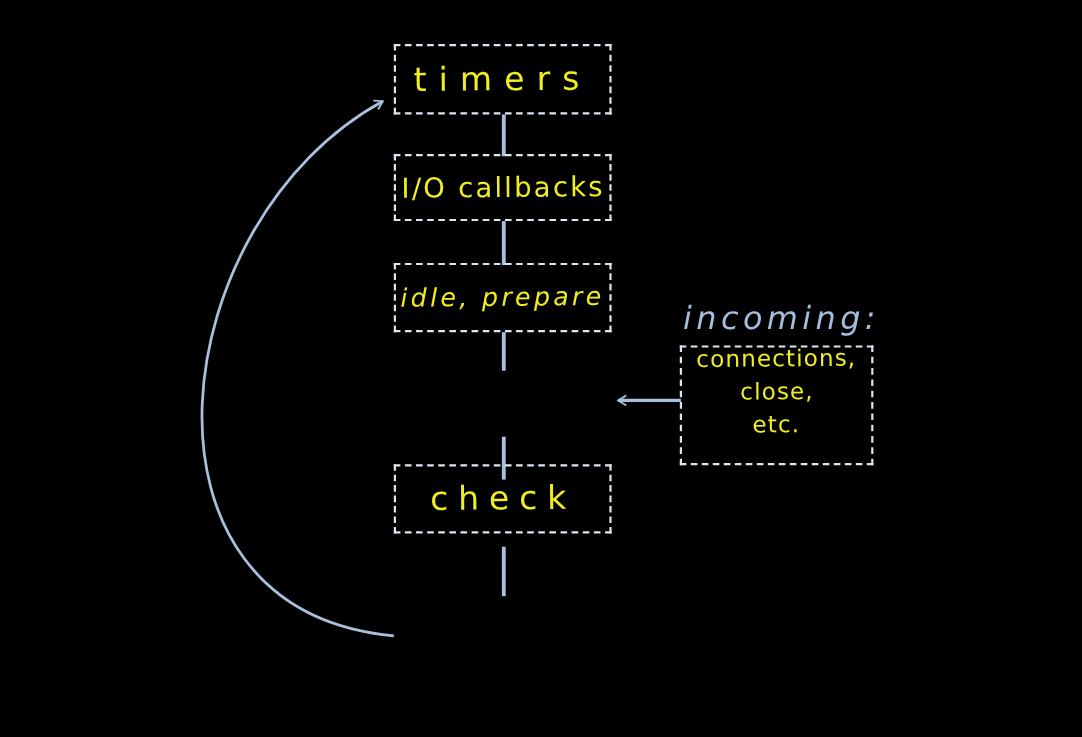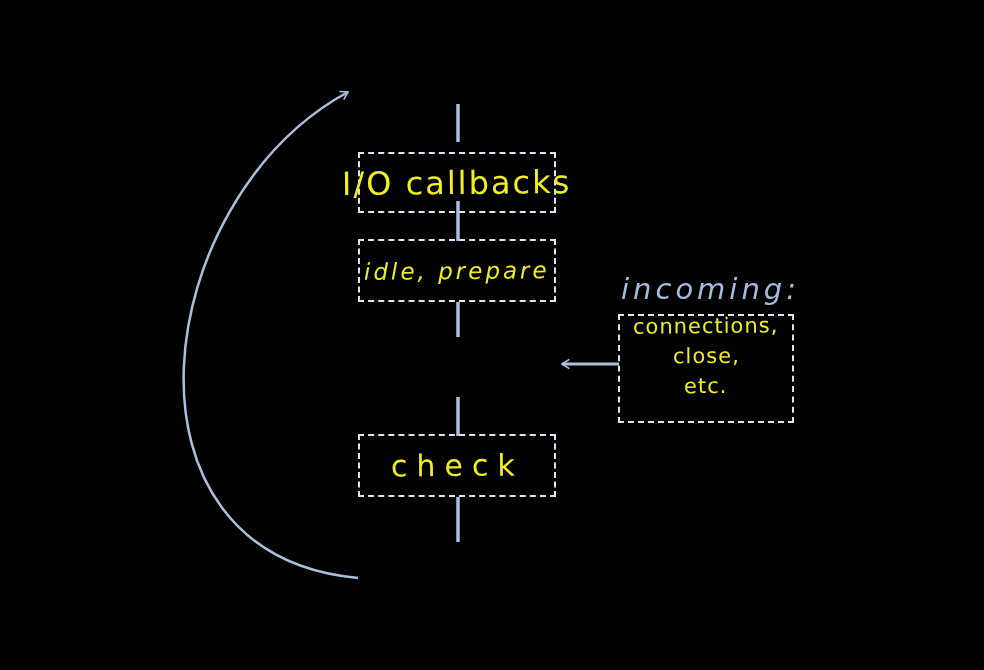--- a/index.html
+++ b/index.html
@@ -31,24 +31,24 @@
     align-items: center;
     justify-content: center;
     color: var(--color-box-text, #f0ee21);
     background: transparent;
   }
   .flow-box .label {
     white-space: nowrap;
     transform: rotate(-0.5deg);
   }
   .box-timers   { top: 40px;  height: 64px; font-size: 30px; letter-spacing: 11px; }
-  .box-io       { top: 152px; height: 61px; font-size: 32px; letter-spacing: 2px; }
+  .box-io       { top: 140px; height: 61px; font-size: 25px; letter-spacing: 2px; }
   .box-idle     { top: 239px; height: 63px; font-size: 23px; letter-spacing: 3px; font-style: italic; }
   .box-poll     { top: 335px; height: 62px; font-size: 30px; letter-spacing: 5px; }
-  .box-check    { top: 434px; height: 63px; font-size: 30px; letter-spacing: 9px; }
+  .box-check    { top: 422px; height: 63px; font-size: 30px; letter-spacing: 9px; }
   .box-close    { top: 540px; height: 62px; font-size: 26px; letter-spacing: 2px; }
   .incoming-label {
     position: absolute;
     left: 621px;
     top: 272px;
     font-size: 29px;
     letter-spacing: 4px;
     color: var(--color-incoming-label, #a2bddd);
     font-style: italic;
   }
@@ -90,20 +90,23 @@
     <line x1="458" y1="201" x2="458" y2="241" stroke="#a9c0dc" stroke-width="3.5"></line>
     <line x1="458" y1="302" x2="458" y2="337" stroke="#a9c0dc" stroke-width="3.5"></line>
     <line x1="458" y1="397" x2="458" y2="436" stroke="#a9c0dc" stroke-width="3.5"></line>
     <line x1="458" y1="497" x2="458" y2="542" stroke="#a9c0dc" stroke-width="3.5"></line>
 
     <line x1="619" y1="364" x2="562" y2="364" stroke="#a9c0dc" stroke-width="3" marker-end="url(#arrowhead)"></line>
 
     <path d="M 358 578 C 105 555, 150 200, 348 92" fill="none" stroke="#a9c0dc" stroke-width="2.5" marker-end="url(#arrowhead)"></path>
   </svg>
 
+  <div class="flow-box box-timers">
+    <span class="label">timers</span>
+  </div>
 
   <div class="flow-box box-io">
     <span class="label">I/O callbacks</span>
   </div>
 
   <div class="flow-box box-idle">
     <span class="label">idle, prepare</span>
   </div>
 
 

